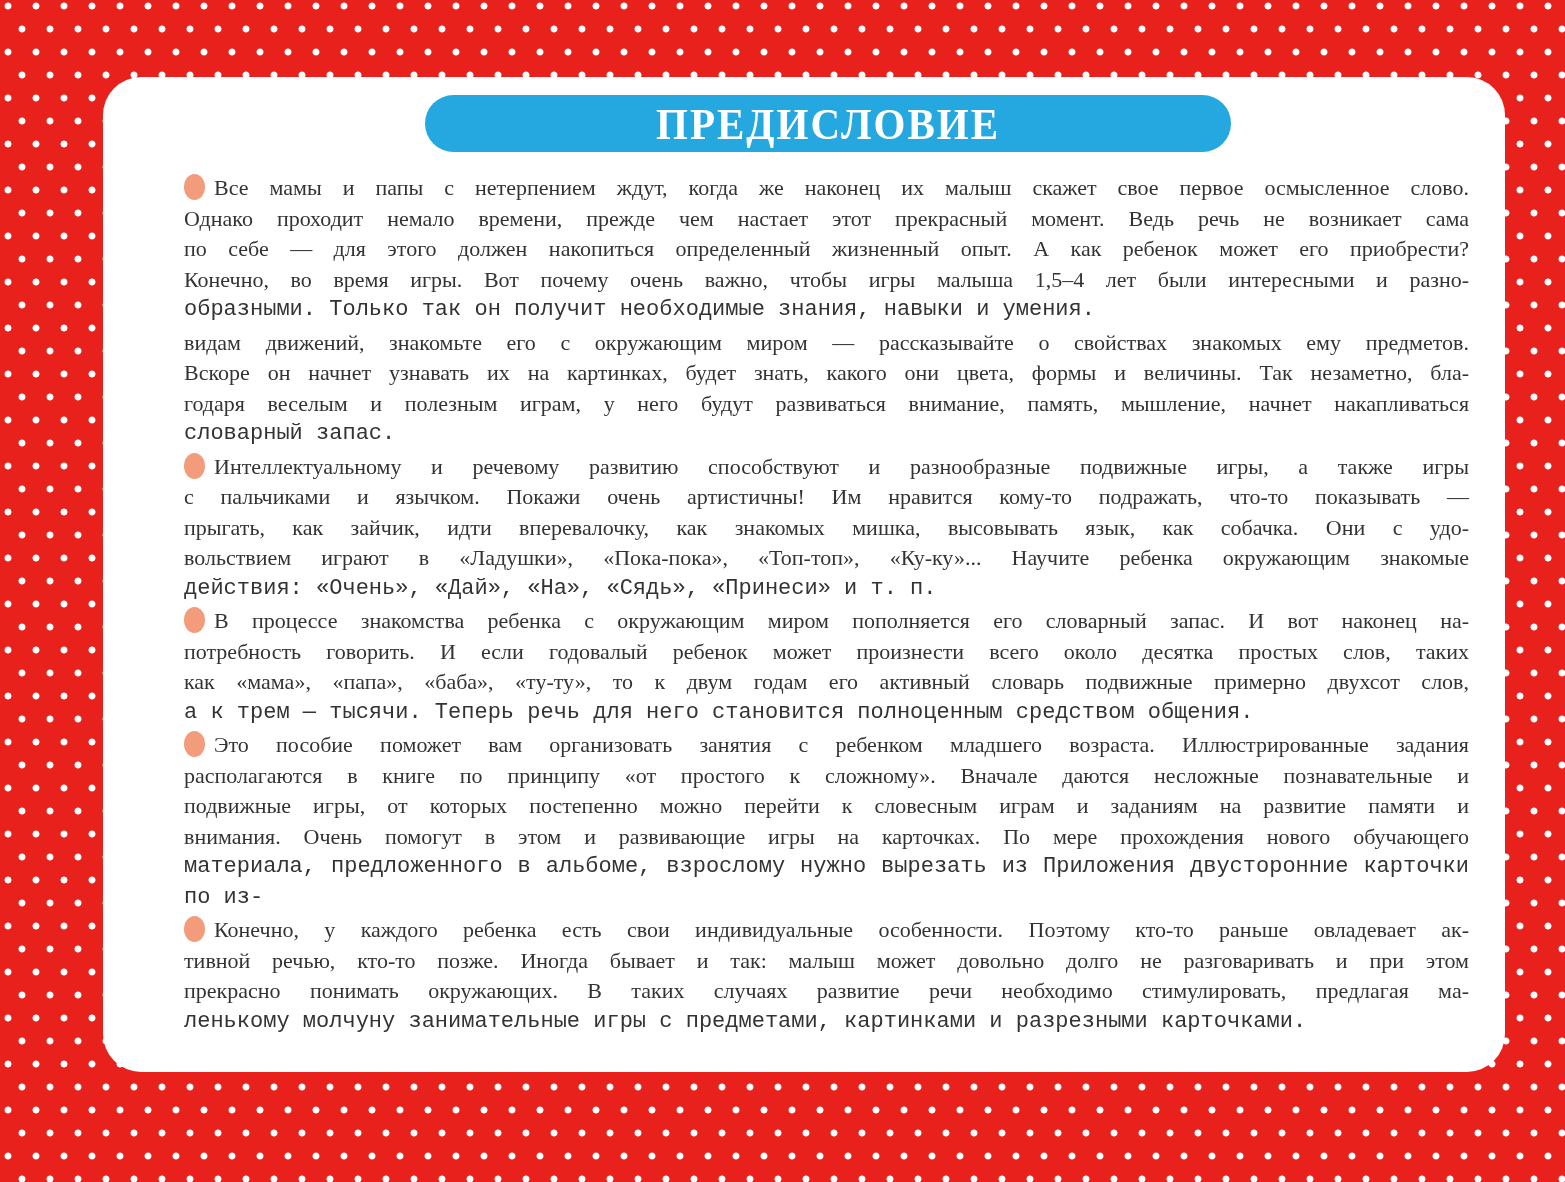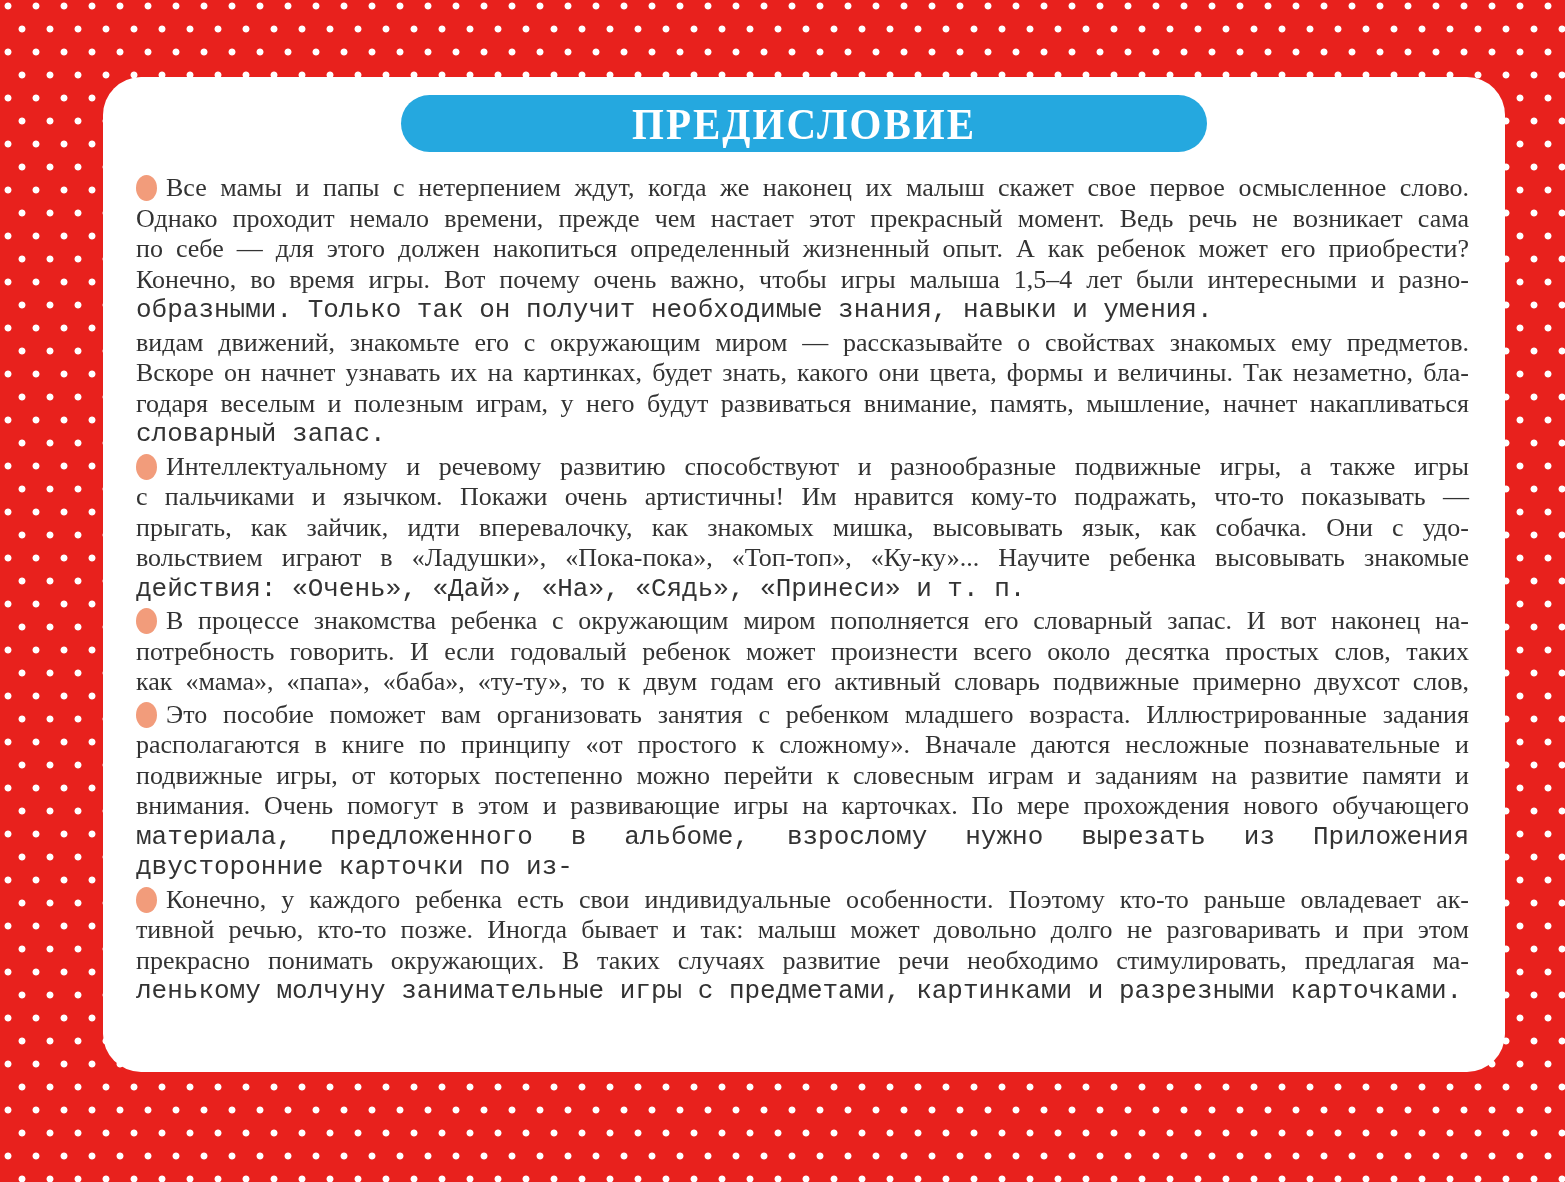--- a/index.html
+++ b/index.html
@@ -21,20 +21,21 @@
   }
   .card {
     position: absolute;
     left: 103px;
     top: 77px;
     width: 1402px;
     height: 995px;
     background: #ffffff;
     border-radius: 38px;
     box-sizing: border-box;
+    padding-left: 48px;
   }
   .banner {
     width: 806px;
     height: 57px;
     margin: 18px auto 0 auto;
     background: #25a8df;
     border-radius: 29px;
     display: flex;
     align-items: center;
     justify-content: center;
@@ -43,21 +44,21 @@
     color: #ffffff;
     font-weight: bold;
     font-size: 41px;
     letter-spacing: 2px;
     transform: scaleY(1.08);
     font-family: "Liberation Serif", "DejaVu Serif", serif;
   }
   .content {
     margin: 21px 36px 4px 33px;
     color: #333333;
-    font-size: 26px;
+    font-size: 22px;
     line-height: 30.5px;
   }
   .paragraph { margin: 0; }
   .paragraph + .paragraph { margin-top: 2px; }
   .line {
     text-align: justify;
     text-align-last: justify;
     white-space: normal;
   }
   .line.last {
@@ -92,27 +93,28 @@
       <div class="paragraph">
         <div class="line">видам движений, знакомьте его с окружающим миром — рассказывайте о свойствах знакомых ему предметов.</div>
         <div class="line">Вскоре он начнет узнавать их на картинках, будет знать, какого они цвета, формы и величины. Так незаметно, бла-</div>
         <div class="line">годаря веселым и полезным играм, у него будут развиваться внимание, память, мышление, начнет накапливаться</div>
         <div class="line last">словарный запас.</div>
       </div>
       <div class="paragraph">
         <div class="line"><span class="bullet"></span>Интеллектуальному и речевому развитию способствуют и разнообразные подвижные игры, а также игры</div>
         <div class="line">с пальчиками и язычком. Покажи очень артистичны! Им нравится кому-то подражать, что-то показывать —</div>
         <div class="line">прыгать, как зайчик, идти вперевалочку, как знакомых мишка, высовывать язык, как собачка. Они с удо-</div>
-        <div class="line">вольствием играют в «Ладушки», «Пока-пока», «Топ-топ», «Ку-ку»... Научите ребенка высовывать знакомые</div>
+        <div class="line">вольствием играют в «Ладушки», «Пока-пока», «Топ-топ», «Ку-ку»... Научите ребенка окружающим знакомые</div>
         <div class="line last">действия: «Очень», «Дай», «На», «Сядь», «Принеси» и т. п.</div>
       </div>
       <div class="paragraph">
         <div class="line"><span class="bullet"></span>В процессе знакомства ребенка с окружающим миром пополняется его словарный запас. И вот наконец на-</div>
         <div class="line">потребность говорить. И если годовалый ребенок может произнести всего около десятка простых слов, таких</div>
         <div class="line">как «мама», «папа», «баба», «ту-ту», то к двум годам  его активный словарь подвижные примерно двухсот слов,</div>
+        <div class="line last">а к трем — тысячи. Теперь речь для него становится полноценным средством общения.</div>
       </div>
       <div class="paragraph">
         <div class="line"><span class="bullet"></span>Это пособие поможет вам организовать занятия с ребенком младшего возраста. Иллюстрированные задания</div>
         <div class="line">располагаются в книге по принципу «от простого к сложному». Вначале даются несложные познавательные и</div>
         <div class="line">подвижные игры,  от которых постепенно можно перейти к словесным играм и заданиям на развитие памяти и</div>
         <div class="line">внимания. Очень помогут в этом и развивающие игры на карточках. По мере прохождения нового обучающего</div>
         <div class="line last">материала, предложенного в альбоме, взрослому нужно вырезать из Приложения двусторонние карточки по из-</div>
       </div>
       <div class="paragraph">
         <div class="line"><span class="bullet"></span>Конечно, у каждого ребенка есть свои индивидуальные особенности.  Поэтому кто-то раньше овладевает ак-</div>

